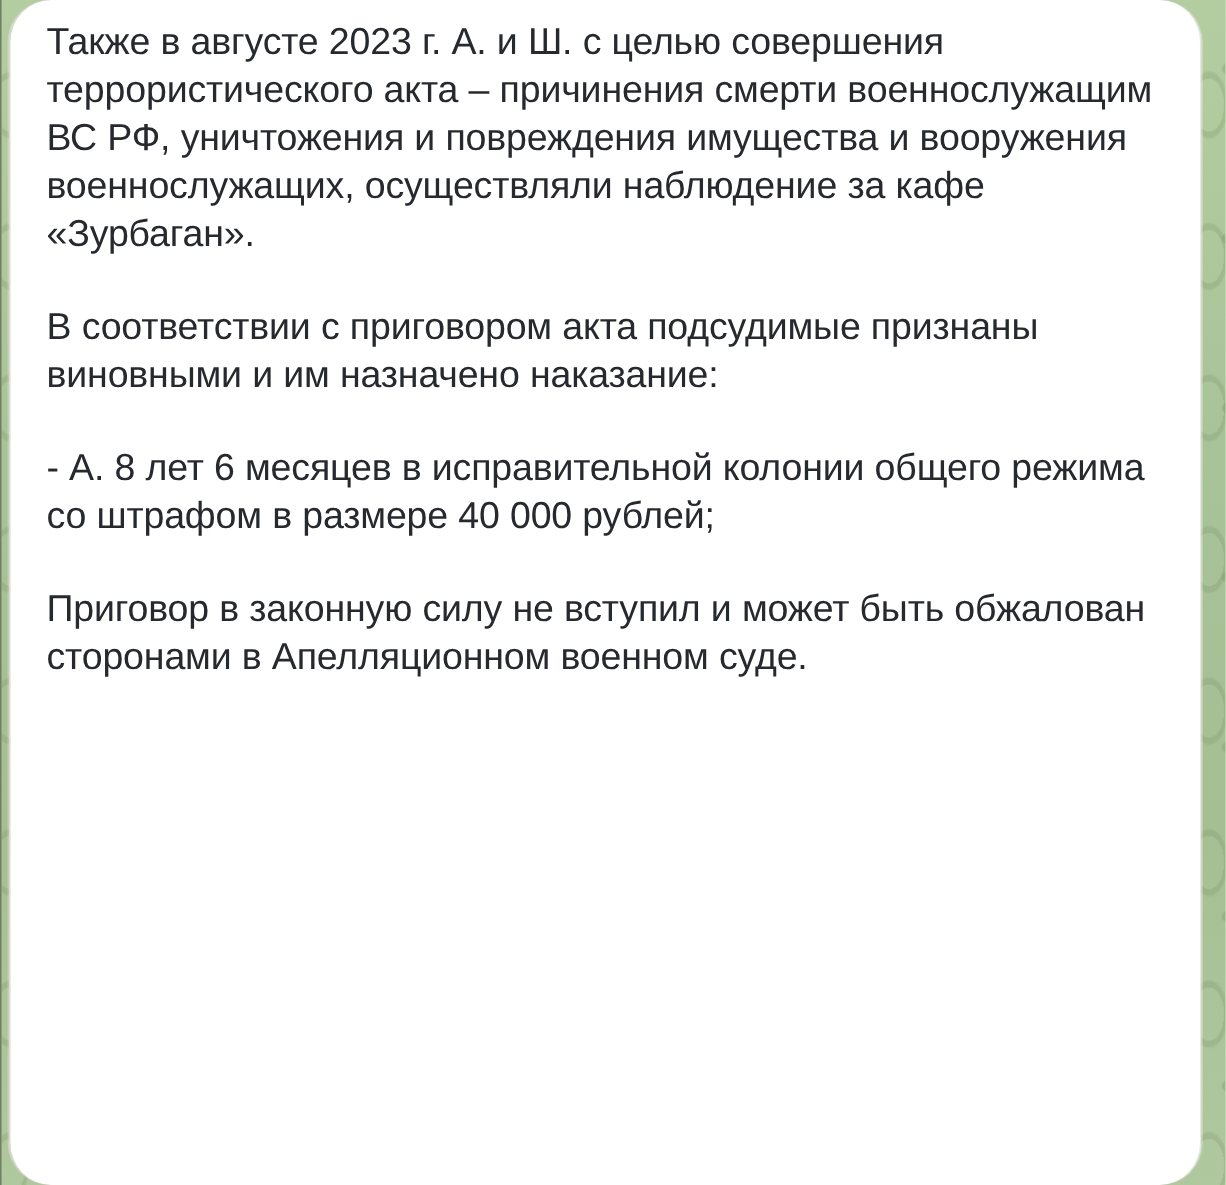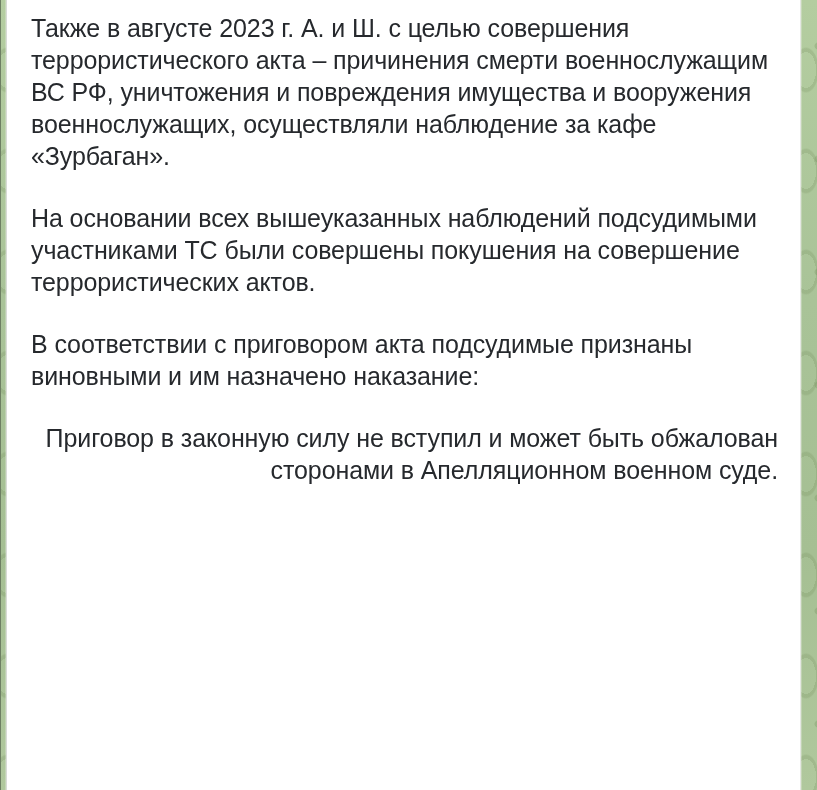--- a/index.html
+++ b/index.html
@@ -31,41 +31,41 @@
     border-left:1px solid var(--edge-line);
   }
   .message-bubble{
     position:absolute;
     top:0;bottom:0;
     left:5px;width:795px;
     background:var(--bubble);
     border-left:1px solid rgba(40,60,30,0.18);
     border-right:1px solid rgba(40,60,30,0.12);
     box-shadow: 1px 0 0 rgba(255,255,255,0.25), -1px 0 0 rgba(255,255,255,0.25);
+    border-radius: 28px;
   }
   .message-text{
     padding:12px 22px 0 24px;
     font-size:25px;
     line-height:32px;
     color:var(--text);
     letter-spacing:-0.1px;
   }
   .message-text p{
     margin-bottom:30px;
   }
   .message-text p:last-child{
     margin-bottom:0;
-    text-align:right;
   }
 </style>
 </head>
 <body>
 
 <div class="chat-bg">
   <div class="message-bubble">
     <div class="message-text">
       <p>Также в августе 2023 г. А. и Ш. с целью совершения террористического акта – причинения смерти военнослужащим ВС РФ, уничтожения и повреждения имущества и вооружения военнослужащих, осуществляли наблюдение за кафе «Зурбаган».</p>
-      <p>На основании всех вышеуказанных наблюдений подсудимыми участниками ТС были совершены покушения на совершение террористических актов.</p>
       <p>В соответствии с приговором акта подсудимые признаны виновными и им назначено наказание:</p>
+      <p>- А. 8 лет 6 месяцев в исправительной колонии общего режима со штрафом в размере 40 000 рублей;</p>
       <p>Приговор в законную силу не вступил и может быть обжалован сторонами в Апелляционном военном суде.</p>
     </div>
   </div>
 </div>
 
 </body></html>

